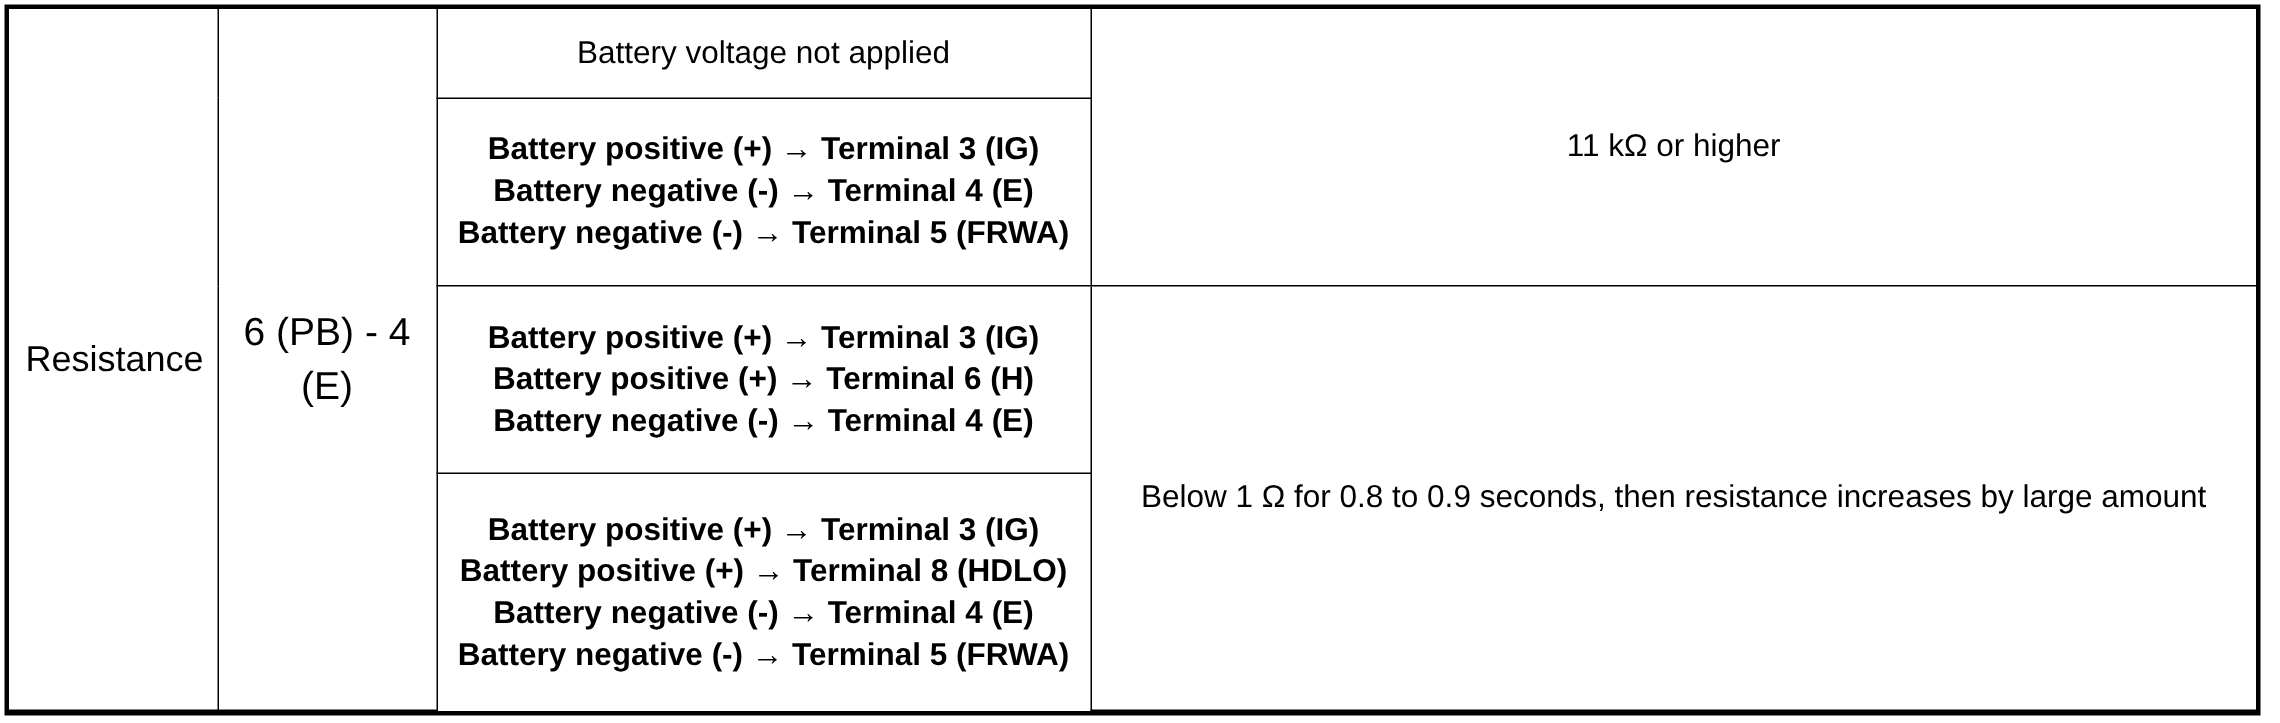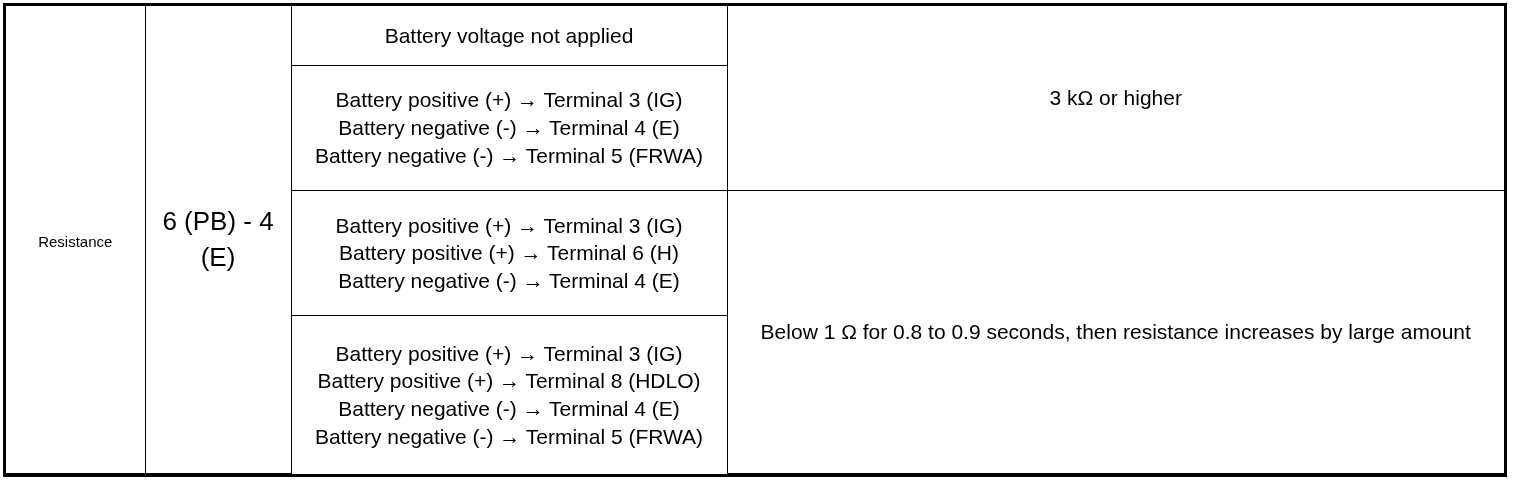--- a/index.html
+++ b/index.html
@@ -55,28 +55,29 @@
   .col-spec { width: 777px; }
 
   .cell-pad { padding: 4px 8px; }
 
   .cond-cell {
     padding: 7px 6px 9px 6px;
   }
   .cond-cell .line {
     display: block;
     white-space: normal;
+    font-weight: bold;
   }
 
   .spec-cell {
     padding: 6px 22px;
   }
 
   .measure-label {
-    font-size: 15px;
+    font-size: 24px;
     letter-spacing: 0;
   }
 
   .terminal-label {
     font-size: 26px;
     line-height: 1.35;
   }
 
   .header-cond {
     padding: 10px 6px 11px 6px;
@@ -101,21 +102,21 @@
           <span class="measure-label nowrap">Resistance</span>
         </td>
         <td class="cell-pad" rowspan="4">
           <span class="terminal-label">6 (PB) - 4</span><br>
           <span class="terminal-label">(E)</span>
         </td>
         <td class="header-cond">
           <span>Battery voltage not applied</span>
         </td>
         <td class="edge-right spec-cell" rowspan="2">
-          <span>3 kΩ or higher</span>
+          <span>11 kΩ or higher</span>
         </td>
       </tr>
 
       <tr>
         <td class="cond-cell">
           <span class="line">Battery positive (+) → Terminal 3 (IG)</span>
           <span class="line">Battery negative (-) → Terminal 4 (E)</span>
           <span class="line">Battery negative (-) → Terminal 5 (FRWA)</span>
         </td>
       </tr>

